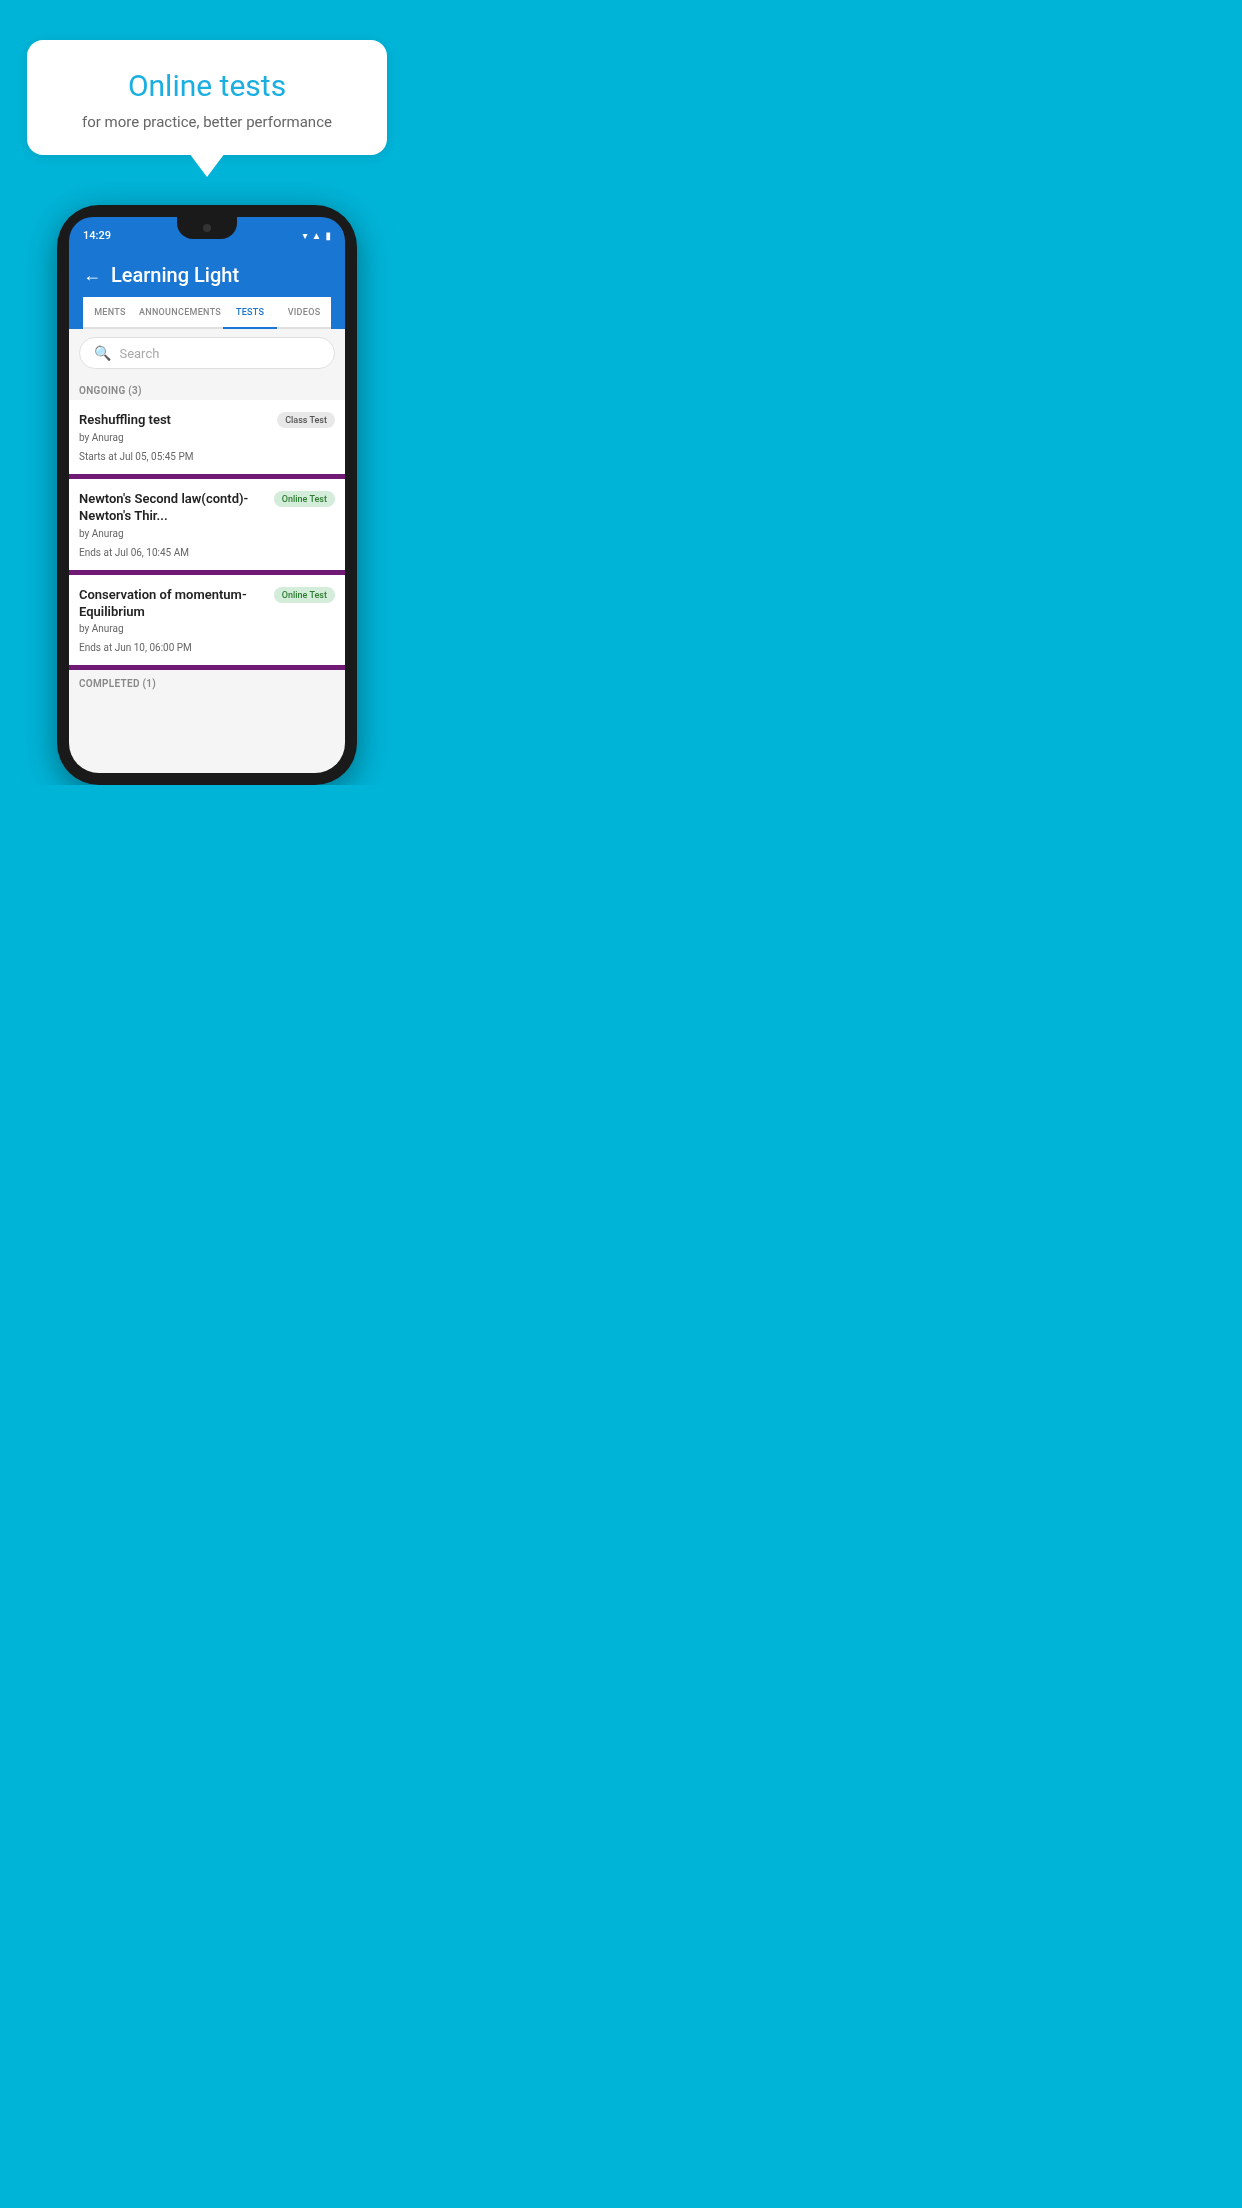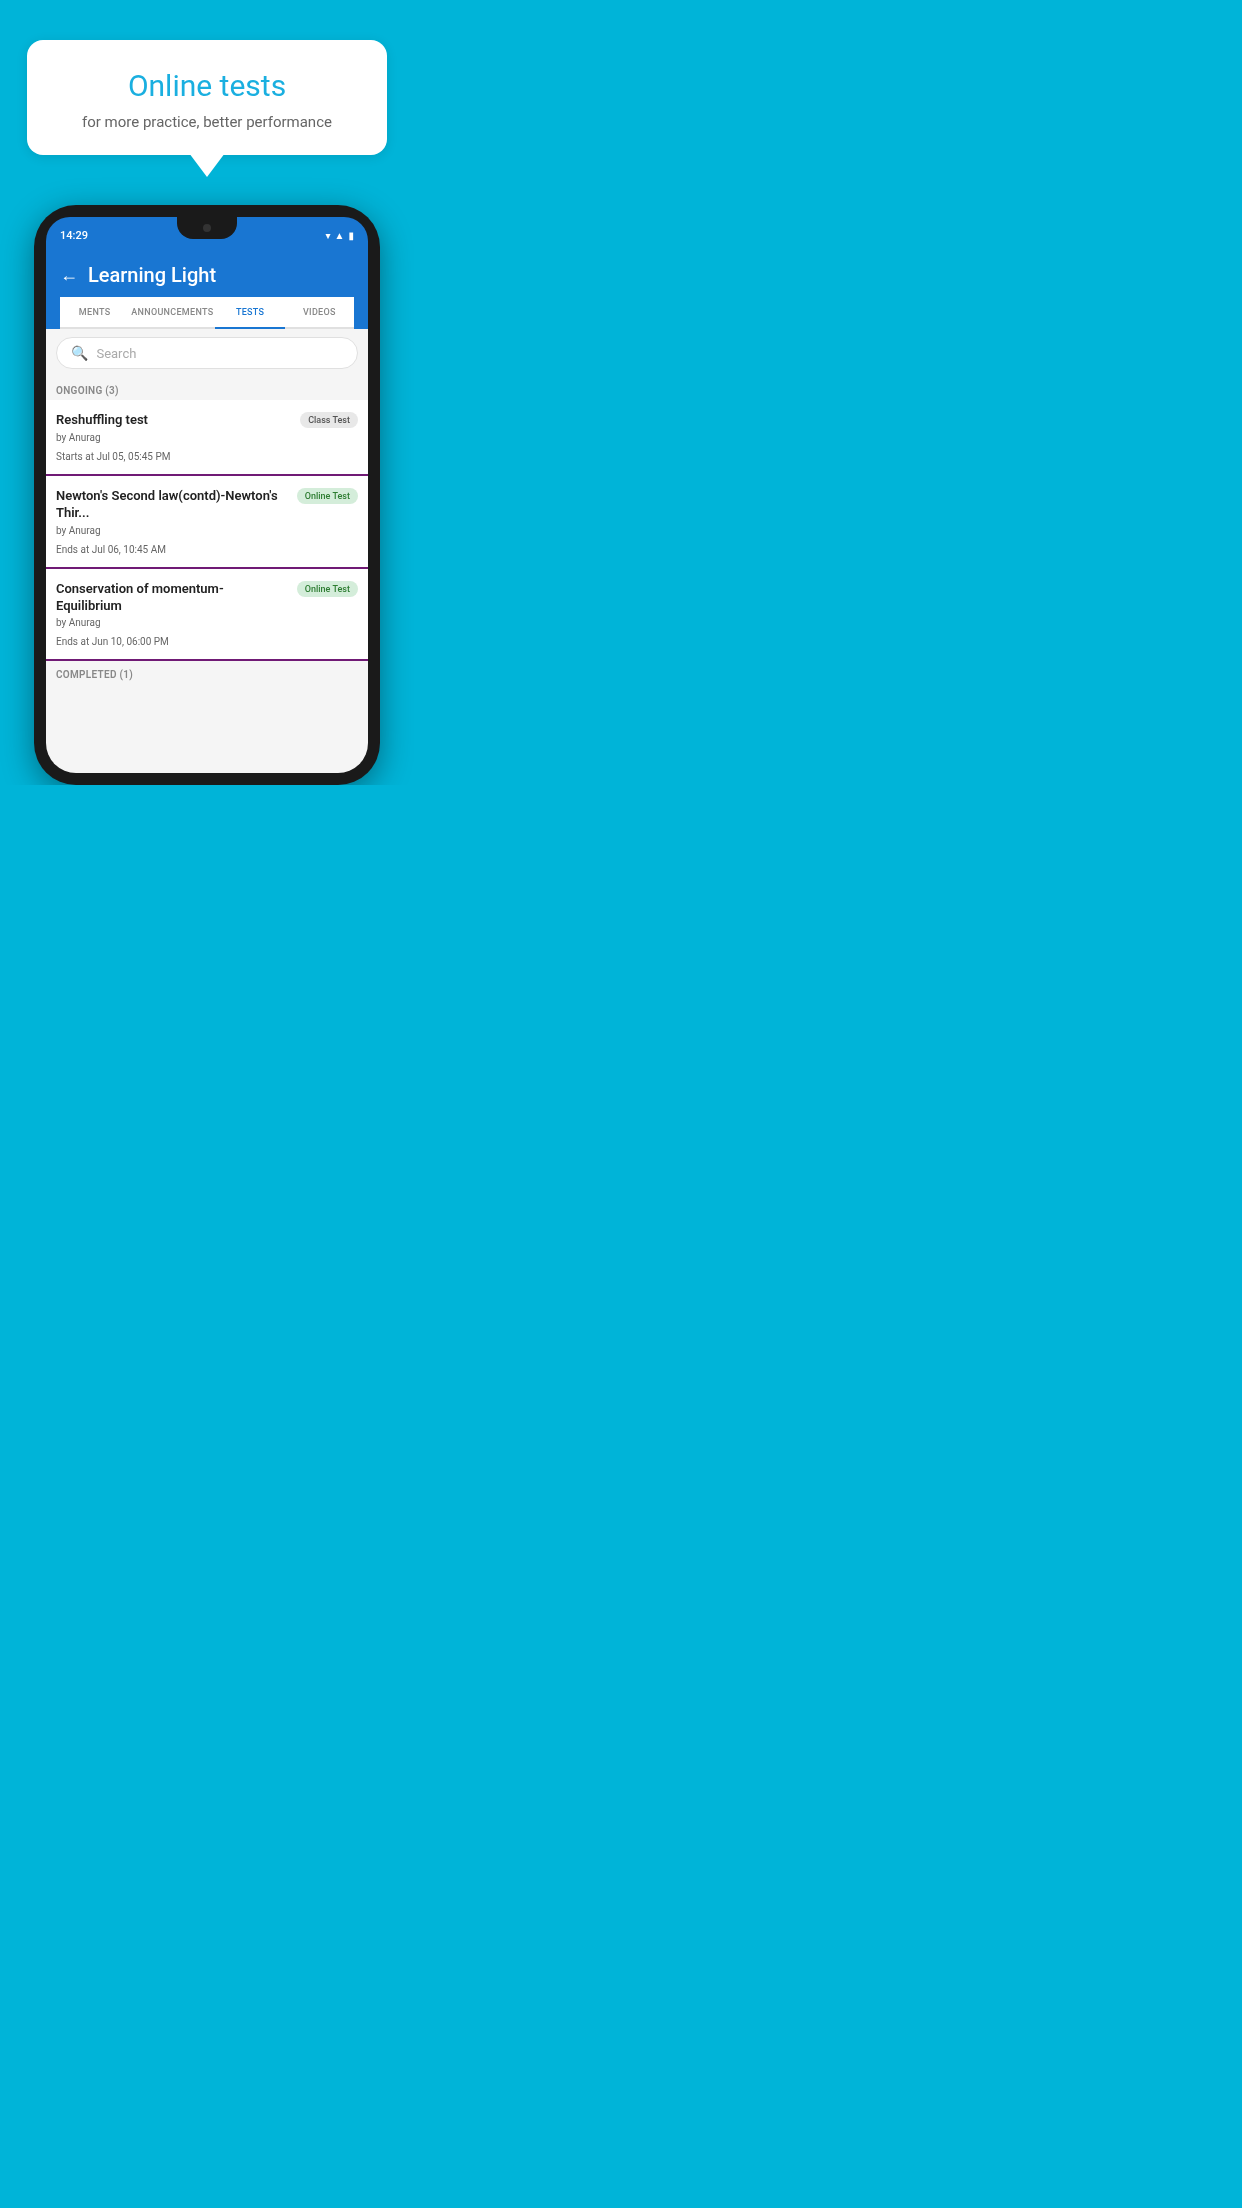--- a/index.html
+++ b/index.html
@@ -58,21 +58,21 @@
 
     .bubble-subtitle {
       font-size: 15px;
       color: #666;
       font-weight: 400;
     }
 
     
     .phone-wrapper {
       margin-top: 50px;
-      width: 346px;
+      width: 300px;
       position: relative;
     }
 
     .phone-outer {
       background: #1a1a1a;
       border-radius: 42px;
       padding: 12px;
       box-shadow: 0 8px 32px rgba(0,0,0,0.4);
       position: relative;
     }
@@ -225,21 +225,21 @@
       letter-spacing: 0.3px;
     }
 
     
     .tests-list {
       background: #fff;
     }
 
     .test-item {
       padding: 12px 10px;
-      border-bottom: 2px solid #701a75;
+      border-bottom: 5px solid #701a75;
     }
 
     .test-item-header {
       display: flex;
       justify-content: space-between;
       align-items: flex-start;
       gap: 8px;
     }
 
     .test-name {

